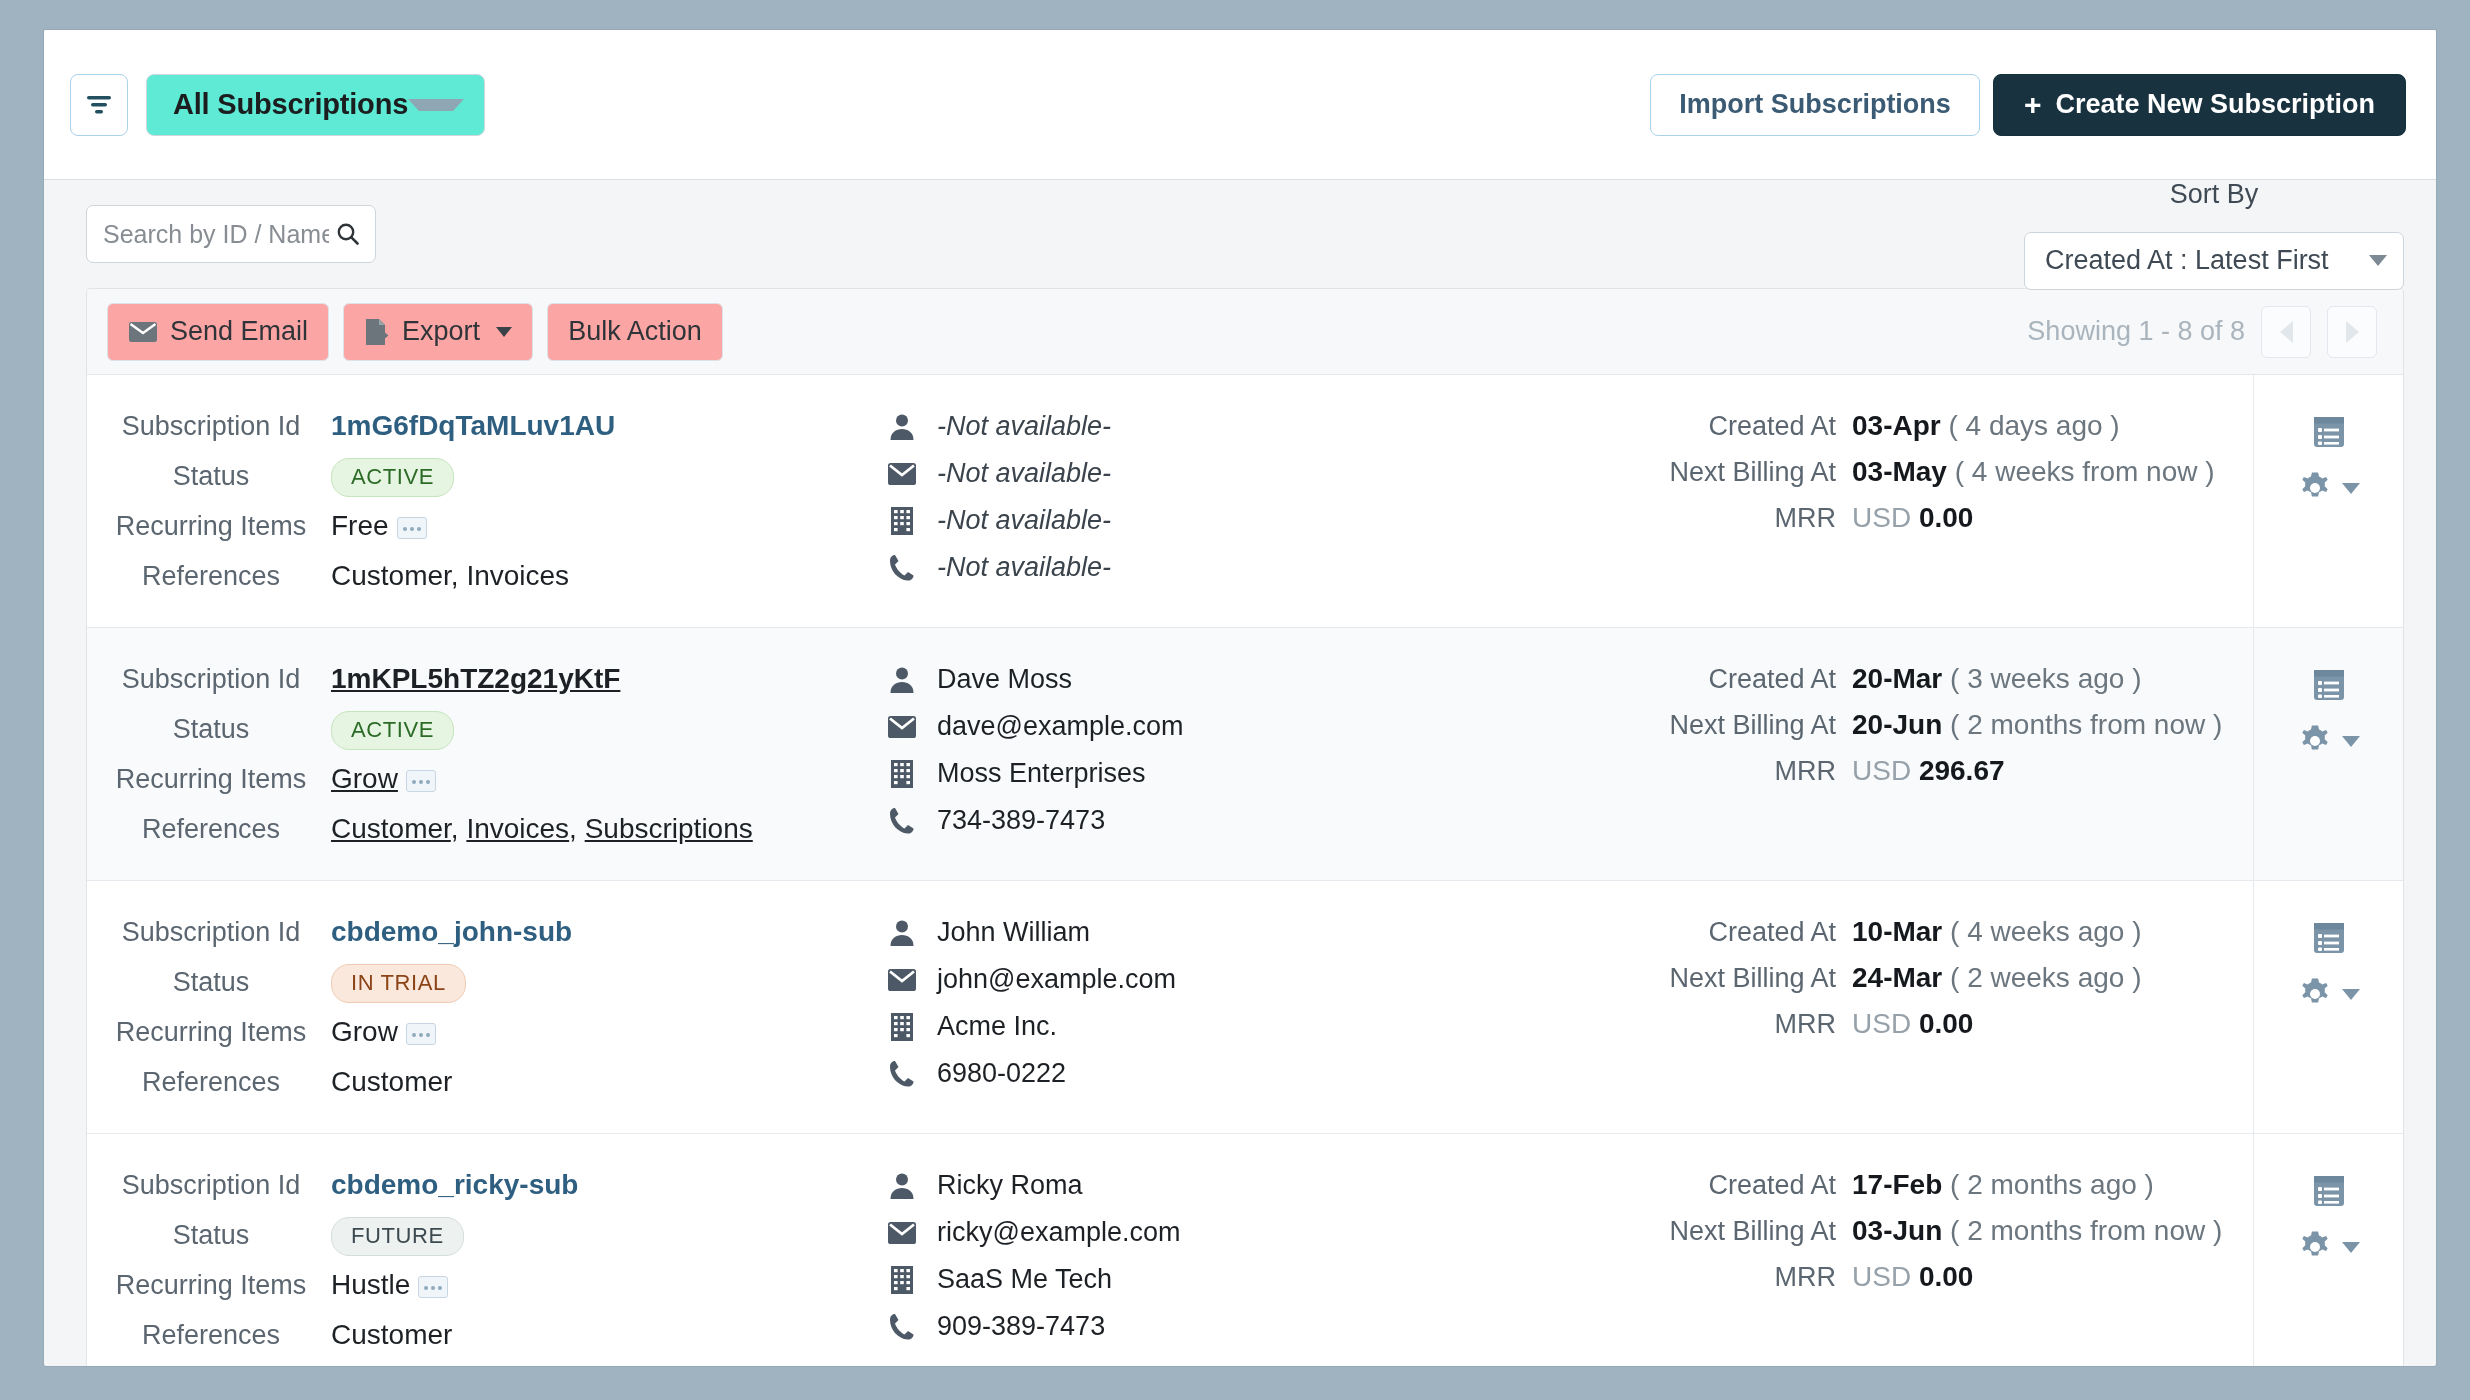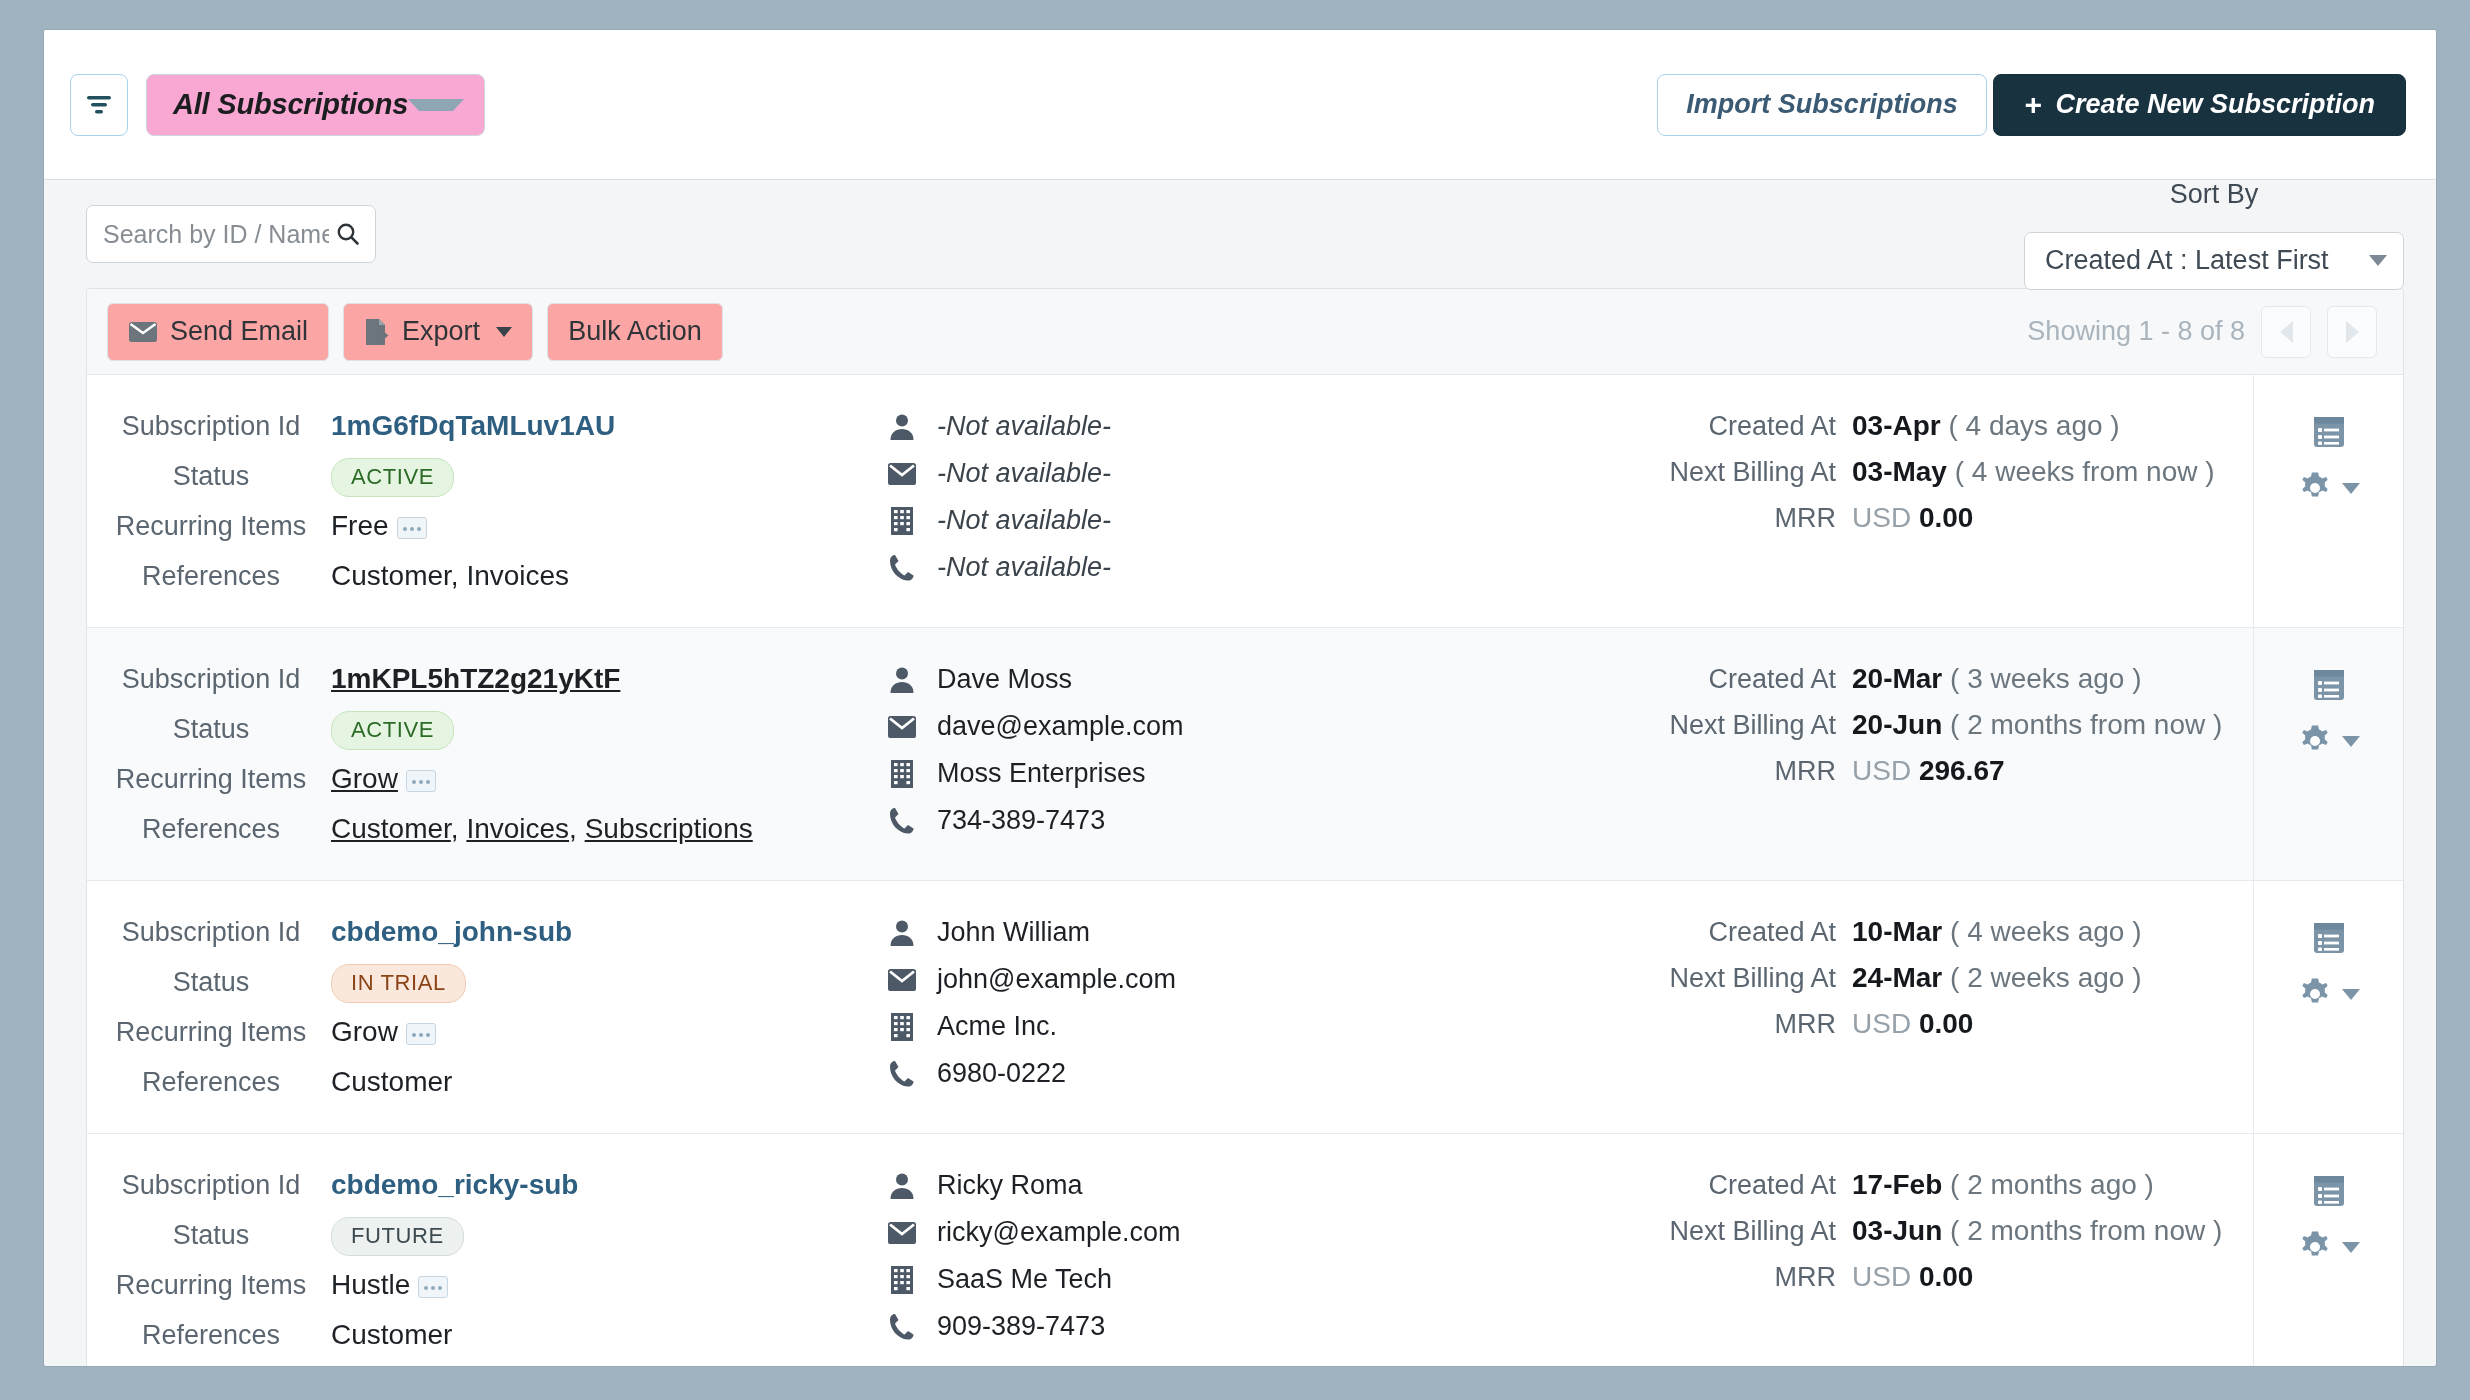--- a/index.html
+++ b/index.html
@@ -33,42 +33,41 @@
   
   .topbar {
     height: 150px;
     background: #ffffff;
     border-bottom: 1px solid #d9dee3;
     display: flex;
     align-items: center;
     padding: 0 30px 0 26px;
   }
   .topbar-left { display: flex; align-items: center; gap: 18px; }
-  .topbar-right { margin-left: auto; display: flex; align-items: flex-end; gap: 6px; font-style: italic; }
+  .topbar-right { margin-left: auto; display: flex; align-items: flex-end; gap: 13px; }
 
   .filter-btn {
     width: 58px; height: 62px;
     border: 1px solid #a9d3ea;
     border-radius: 8px;
     background: #fff;
     display: flex; align-items: center; justify-content: center;
     cursor: pointer;
   }
   .filter-glyph { display: block; }
 
   .scope-select {
     height: 62px;
     min-width: 290px;
     border: 1px solid #cfd6dc;
     border-radius: 8px;
-    background: #f9a8d4;
+    background: #5eead4;
     display: flex; align-items: center;
     padding: 0 20px 0 26px;
     cursor: pointer;
-    font-style: italic;
   }
   .scope-label {
     font-size: 29px; font-weight: bold; color: #1b1d1f;
     letter-spacing: -.2px;
   }
   .caret-down {
     margin-left: auto; padding-left: 34px;
     width: 0; height: 0;
     border-left: 11px solid transparent;
     border-right: 11px solid transparent;

